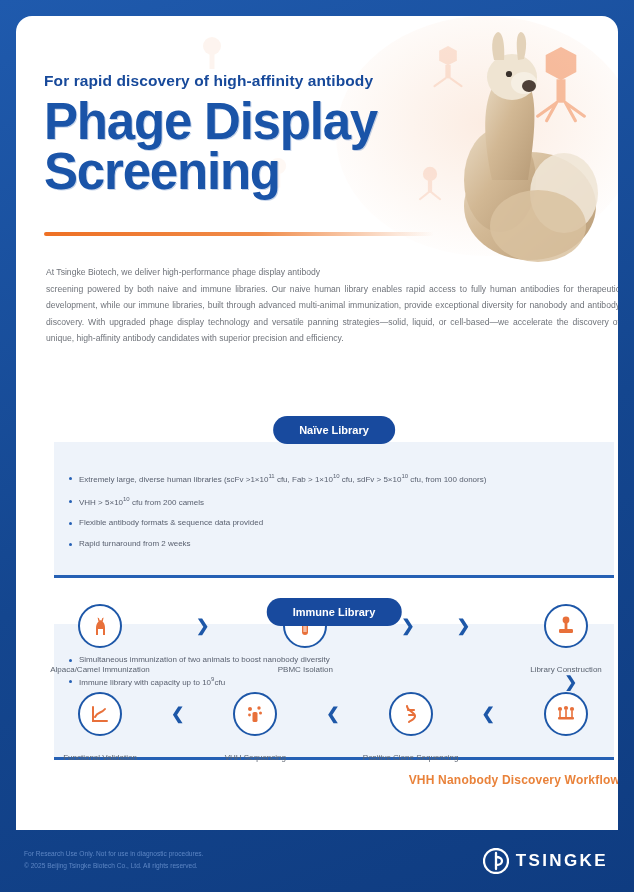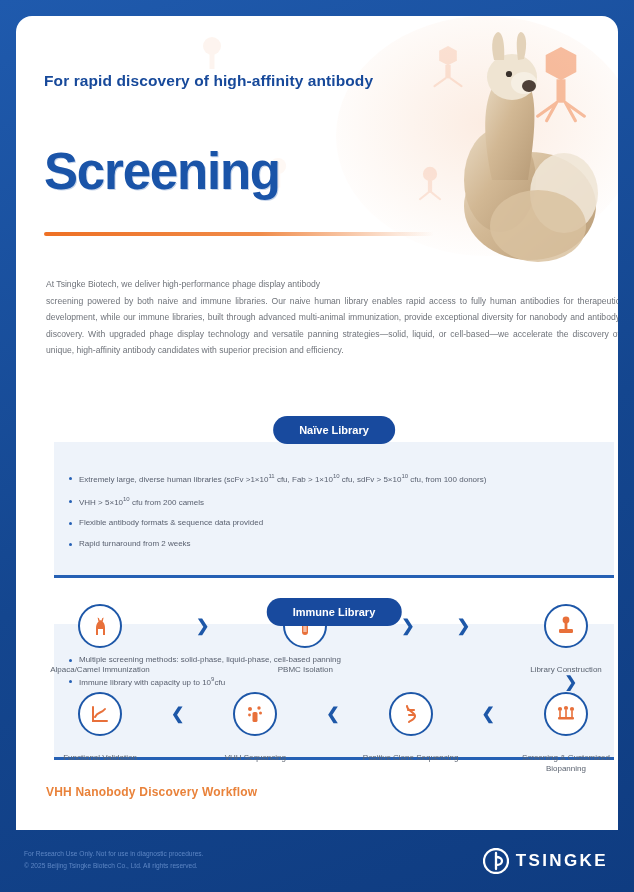--- a/index.html
+++ b/index.html
@@ -44,21 +44,21 @@
     background: linear-gradient(90deg,#ee7024 0%, #f08b49 55%, rgba(240,139,73,0) 100%);
     border-radius: 2px; z-index: 4;
   }
 
   
   .intro {
     position: absolute; left: 30px; top: 248px; width: 574px;
     font-size: 8.6px; line-height: 1.92; color: #6f737a;
     text-align: justify; z-index: 5;
   }
-  .intro .l1 { display: block; text-align: left; margin-top: 12px; }
+  .intro .l1 { display: block; text-align: left; }
 
   
   .libs { position: absolute; left: 38px; top: 400px; width: 560px; display: flex; gap: 20px; flex-direction: column; }
   .lib { flex: 1; position: relative; padding-top: 26px; }
   .lib-body {
     background: #eef3fa; border-bottom: 3px solid #2560b4;
     padding: 30px 14px 14px 14px; min-height: 136px;
   }
   .lib-chip {
     position: absolute; left: 50%; top: 0; transform: translateX(-50%);
@@ -84,21 +84,21 @@
     width: 44px; height: 44px; margin: 0 auto; border-radius: 50%;
     border: 2.5px solid #1d57a8; display: flex; align-items: center; justify-content: center;
     background: #fff;
   }
   .step-label { margin-top: 16px; font-size: 8px; line-height: 1.45; color: #5b6craw; color: #5b6370; }
   .arrow { font-size: 16px; color: #1d57a8; font-weight: bold; line-height: 44px; }
   .arrow.down { display: block; text-align: center; line-height: 1; }
   .down-wrap { position: relative; height: 16px; }
   .down-wrap .arrow.down { position: absolute; right: 43px; top: -2px; font-size: 15px; }
   .flow-title {
-    margin-top: 10px; text-align: left;
+    margin-top: 10px; text-align: right;
     font-size: 12px; font-weight: bold; color: #e9823a; letter-spacing: .2px;
   }
 
   
   .footer { position: absolute; left: 0; right: 0; bottom: 0; height: 62px; }
   .foot-text {
     position: absolute; left: 24px; top: 18px;
     font-size: 6.6px; line-height: 1.85; color: #5d86c4;
   }
   .logo { position: absolute; right: 26px; top: 18px; display: flex; align-items: center; gap: 7px; }
@@ -163,21 +163,21 @@
           <circle cx="31" cy="44" r="3.1" fill="#38302a"></circle>
           <ellipse cx="86" cy="163" rx="34" ry="40" fill="#efe6d6" opacity=".9"></ellipse>
           <ellipse cx="60" cy="196" rx="48" ry="36" fill="#d9c2a0" opacity=".85"></ellipse>
         </g>
       </svg>
     </div>
 
     <div class="header">
       <div class="eyebrow">For rapid discovery of high-affinity antibody</div>
       <div class="title">
-        <br>
+        <span>Phage Display</span><br>
         <span>Screening</span>
       </div>
     </div>
     <div class="rule"></div>
 
     <div class="intro">
       <span class="l1">At Tsingke Biotech, we deliver high-performance phage display antibody</span>
       <span>screening powered by both naive and immune libraries. Our naive human library enables rapid access to fully human antibodies for therapeutic development, while our immune libraries, built through advanced multi-animal immunization, provide exceptional diversity for nanobody and antibody discovery. With upgraded phage display technology and versatile panning strategies—solid, liquid, or cell-based—we accelerate the discovery of unique, high-affinity antibody candidates with superior precision and efficiency.</span>
     </div>
 
@@ -191,21 +191,21 @@
             <li>Flexible antibody formats &amp; sequence data provided</li>
             <li>Rapid turnaround from 2 weeks</li>
           </ul>
         </div>
       </div>
 
       <div class="lib">
         <div class="lib-chip">Immune Library</div>
         <div class="lib-body">
           <ul>
-            <li>Multiple screening methods: solid-phase, liquid-phase, cell-based panning</li>
+            <li>Simultaneous immunization of two animals to boost nanobody diversity</li>
             <li>Immune library with capacity up to 10<sup>9</sup>cfu</li>
           </ul>
         </div>
       </div>
     </div>
 
     <div class="flow">
 
       <div class="flow-row">
         <div class="step">
@@ -289,21 +289,20 @@
             <svg width="24" height="24" viewBox="0 0 24 24" fill="#e8703a">
               <circle cx="6" cy="7" r="2.1"></circle>
                 <circle cx="12" cy="6" r="2.1"></circle>
                 <circle cx="18" cy="7" r="2.1"></circle>
               <rect x="5.2" y="9" width="1.6" height="6"></rect>
                 <rect x="11.2" y="8" width="1.6" height="7"></rect>
                 <rect x="17.2" y="9" width="1.6" height="6"></rect>
               <rect x="4" y="15" width="16" height="2.4" rx="1"></rect>
             </svg>
           </div>
-          <div class="step-label">Screening &amp; Customized Biopanning</div>
         </div>
       </div>
 
       <div class="flow-title">VHH Nanobody Discovery Workflow</div>
     </div>
   </div>
 
   <div class="footer">
     <div class="foot-text">
       <div>For Research Use Only. Not for use in diagnostic procedures.</div>

